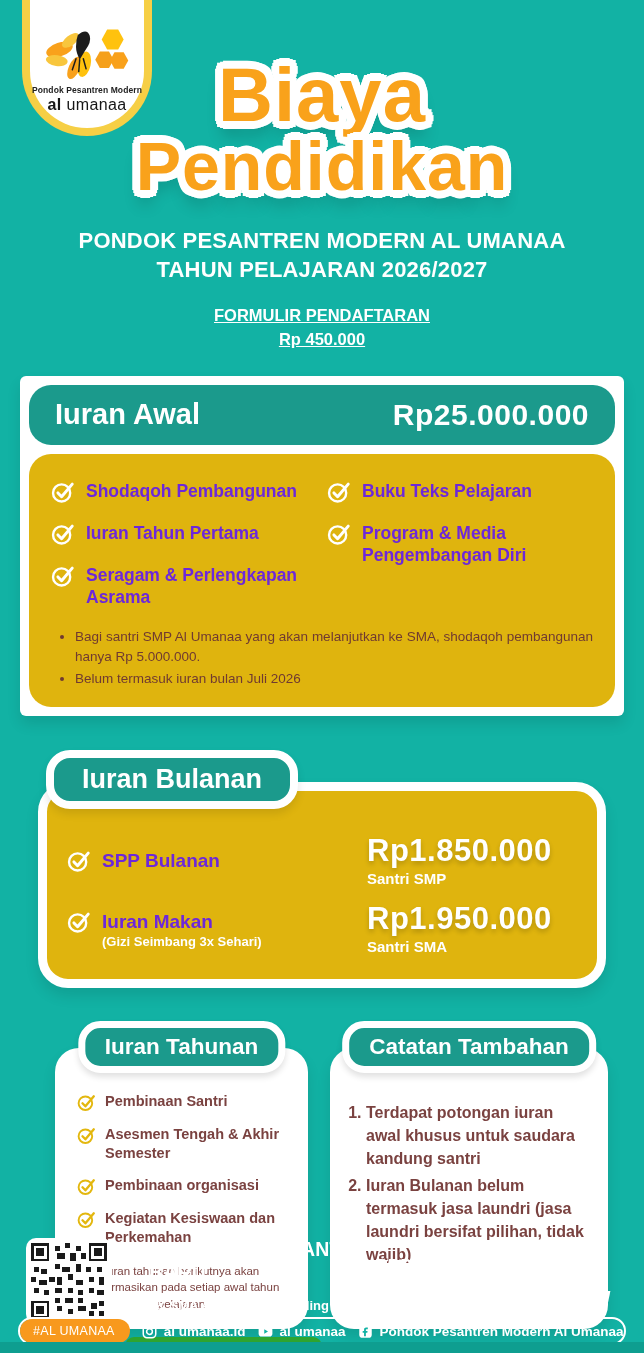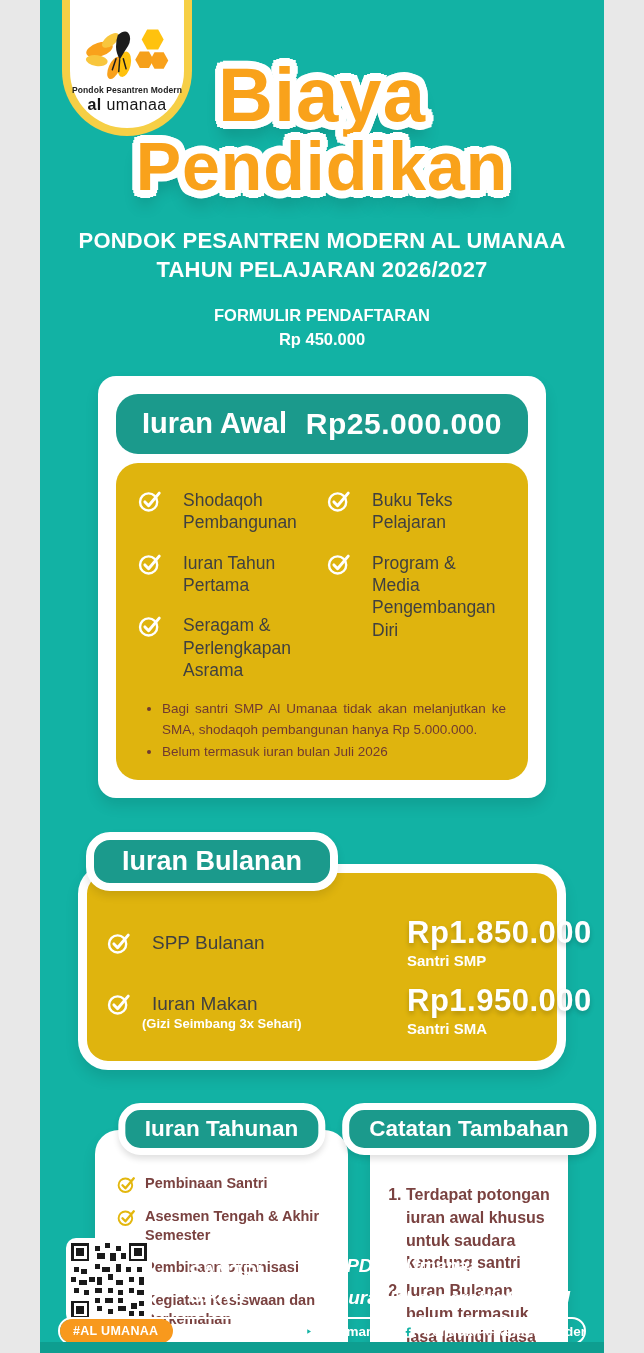--- a/index.html
+++ b/index.html
@@ -1,18 +1,18 @@
 <!DOCTYPE html>
 <html><head>
 <meta charset="utf-8">
 <style>
   * { margin:0; padding:0; box-sizing:border-box; }
   body { background:#e8e8e8; font-family:"Liberation Sans","DejaVu Sans",sans-serif; }
   .poster {
-    position:relative; width:564px; height:1353px; margin:0 auto;
+    position:relative; width:644px; height:1353px; margin:0 auto;
     background:#12B2A4; overflow:hidden;
   }
 
   
   .logo-badge {
     position:absolute; left:22px; top:0; width:130px; height:136px;
     background:#F6CF45; border-radius:0 0 65px 65px; padding:0 8px 8px; z-index:5;
   }
   .logo-inner {
     background:#fff; width:100%; height:100%; border-radius:0 0 57px 57px;
@@ -30,41 +30,41 @@
       -6px -6px 0 #fff, -6px 6px 0 #fff, 6px -6px 0 #fff, 6px 6px 0 #fff,
       -8px 0 0 #fff, 8px 0 0 #fff, 0 -8px 0 #fff, 0 8px 0 #fff,
       -7px -3px 0 #fff, -7px 3px 0 #fff, 7px -3px 0 #fff, 7px 3px 0 #fff,
       -3px -7px 0 #fff, -3px 7px 0 #fff, 3px -7px 0 #fff, 3px 7px 0 #fff,
       0 14px 16px rgba(0,0,0,0.22);
   }
   .t1 { font-size:76px; line-height:0.98; letter-spacing:1px; }
   .t2 { font-size:68px; line-height:1.02; letter-spacing:1px; }
 
   .subtitle { margin-top:24px; text-align:center; color:#fff; font-weight:800; font-size:22px; line-height:1.32; letter-spacing:0.2px; }
-  .form-block { margin-top:20px; text-align:center; color:#fff; font-weight:800; font-size:16.5px; line-height:1.45; }
+  .form-block { margin-top:20px; text-align:center; color:#fff; font-weight:800; font-size:16.5px; line-height:1.45;text-decoration:underline; }
 
   
   .chk { width:24px; height:24px; flex:none; }
   .chk.small { width:19px; height:19px; margin-top:1px; }
 
   
   .card-awal {
-    margin:24px 58px 0; background:#fff; border-radius:18px; padding:18px;
+    margin:24px 20px 0; background:#fff; border-radius:6px; padding:9px;
     box-shadow:0 8px 14px rgba(0,0,0,0.10);
   }
   .awal-header {
     display:flex; justify-content:space-between; align-items:center;
     background:#1B9A8C; border-radius:22px; padding:13px 26px; color:#fff; font-weight:800;
   }
   .awal-title { font-size:29px; }
   .awal-price { font-size:30px; letter-spacing:0.5px; }
   .awal-body { margin-top:9px; background:#DFB40E; border-radius:22px; padding:26px 22px 16px; }
   .awal-cols { display:flex; gap:10px; }
   .awal-col { flex:1; display:flex; flex-direction:column; gap:18px; }
-  .check-item { display:flex; gap:21px; align-items:flex-start; color:#404040; font-weight:400; font-size:17.5px; line-height:1.28; }
+  .check-item { display:flex; gap:11px; align-items:flex-start; color:#6d28d9; font-weight:700; font-size:17.5px; line-height:1.28; }
   .awal-notes { margin:18px 0 0; padding-left:24px; color:#703A31; font-size:13.5px; line-height:1.5; font-weight:500; }
   .awal-notes li { margin-bottom:2px; }
   .awal-notes li.justify { text-align:justify; }
 
   
   .section-bulanan { position:relative; margin:66px 38px 0; }
   .pill-bulanan {
     position:absolute; top:-32px; left:8px; z-index:2;
     background:#1B9A8C; border:8px solid #fff; border-radius:24px;
     padding:6px 28px; color:#fff; font-size:27px; font-weight:800;
@@ -119,21 +119,21 @@
 
   
   .social-bar {
     position:absolute; left:18px; right:18px; top:1317px; height:28px;
     border:2px solid #fff; border-radius:16px; display:flex; align-items:center;
     gap:12px; overflow:hidden; padding-right:10px;
   }
   .brand-seg {
     background:#F8991D; align-self:stretch; display:flex; align-items:center;
     padding:0 15px 0 13px; border-radius:0 14px 14px 0;
-    font-size:12.5px; font-weight:700; color:#fff; letter-spacing:0.3px; white-space:nowrap;
+    font-size:12.5px; font-weight:400; color:#fff; letter-spacing:0.3px; white-space:nowrap;
   }
   .sitem { display:flex; align-items:center; gap:7px; color:#fff; font-size:13.5px; font-weight:700; white-space:nowrap; }
   .sicon { width:15px; height:15px; flex:none; display:block; }
 
   .bottom-strip { position:absolute; left:0; right:0; bottom:0; height:11px; background:#0E9E90; }
 </style>
 </head>
 <body>
 
 <div class="poster">
@@ -213,21 +213,21 @@
           <div class="check-item">
             <svg class="chk" viewBox="0 0 26 26">
                 <circle cx="11.5" cy="14" r="9.3" fill="none" stroke="#fff" stroke-width="2.6"></circle>
                 <path d="M7.5 14l4 4.2L23 4.5" fill="none" stroke="#fff" stroke-width="3.2" stroke-linecap="round" stroke-linejoin="round"></path>
               </svg>
             <span>Program &amp; Media Pengembangan Diri</span>
           </div>
         </div>
       </div>
       <ul class="awal-notes">
-        <li class="justify">Bagi santri SMP Al Umanaa tidak akan melanjutkan ke SMA, shodaqoh pembangunan hanya Rp 5.000.000.</li>
+        <li class="justify">Bagi santri SMP Al Umanaa yang akan melanjutkan ke SMA, shodaqoh pembangunan hanya Rp 5.000.000.</li>
         <li>Belum termasuk iuran bulan Juli 2026</li>
       </ul>
     </div>
   </div>
 
   <div class="section-bulanan">
     <div class="pill-bulanan">Iuran Bulanan</div>
     <div class="bulanan-body">
       <div class="brow">
         <div class="bleft">

